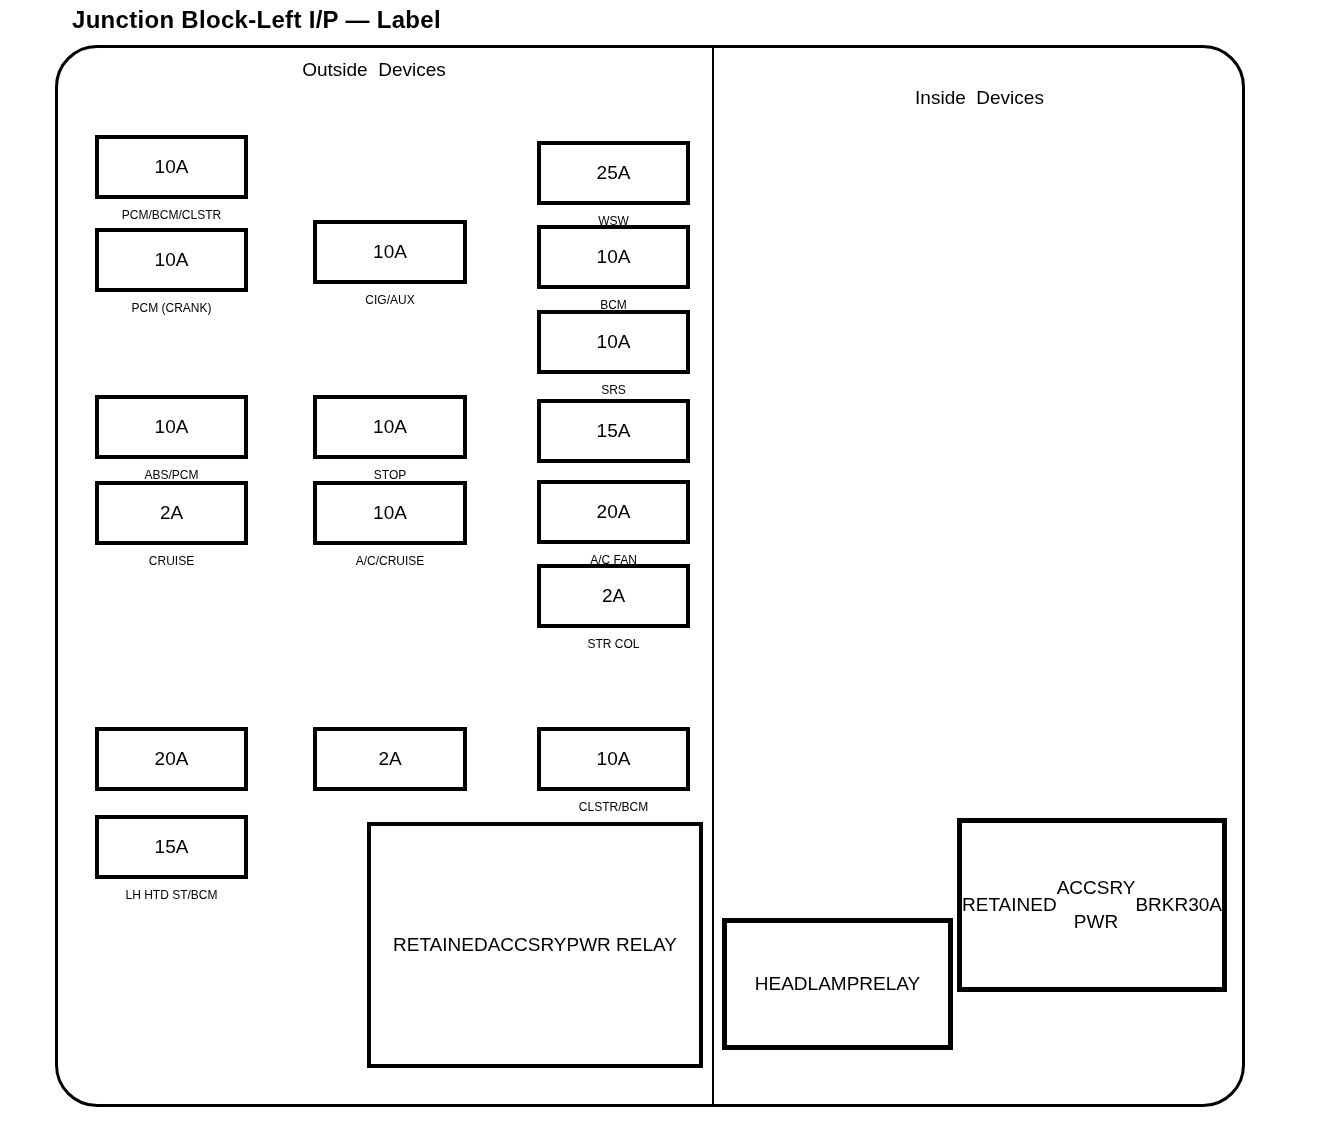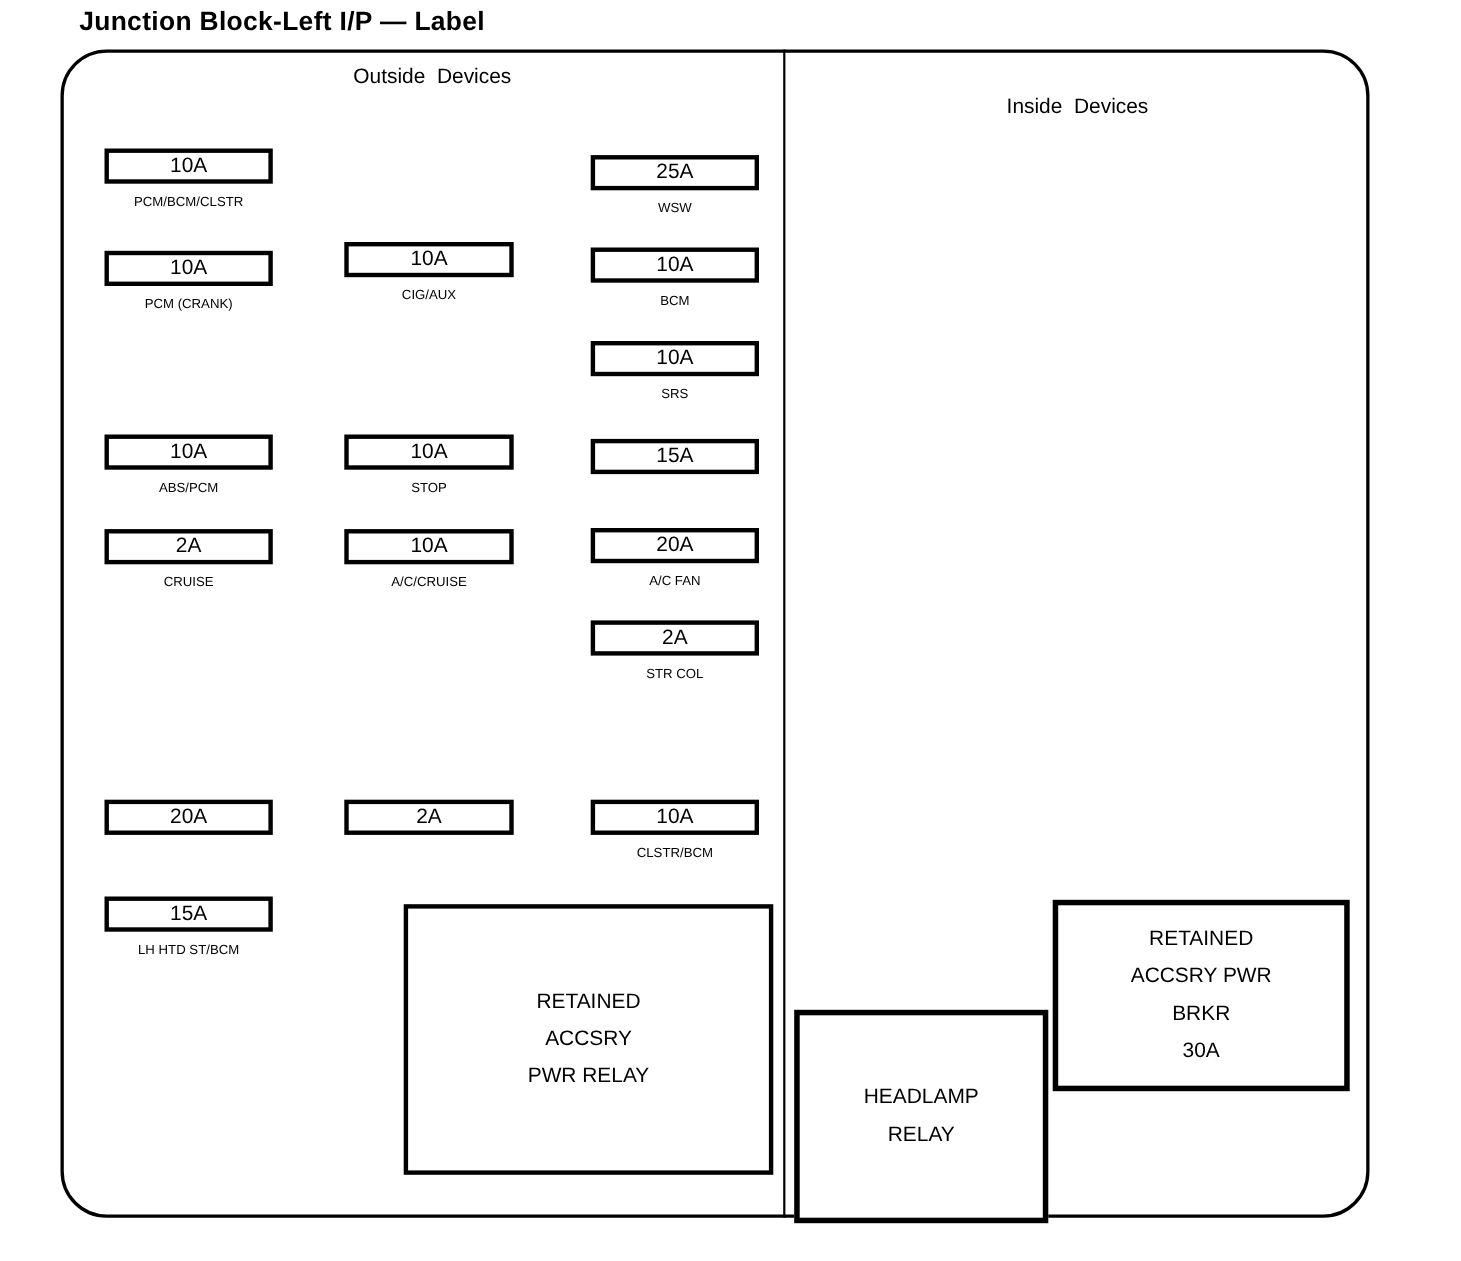--- a/index.html
+++ b/index.html
@@ -23,36 +23,36 @@
     background: #fff;
   }
   .divider {
     position: absolute; left: 712px; top: 45px;
     width: 2px; height: 1062px; background: #000;
   }
   .section-header {
     position: absolute; top: 59px; font-size: 19px;
     text-align: center; white-space: pre;
   }
-  .section-header.outside { left: 64px; width: 658px; }
+  .section-header.outside { left: 45px; width: 658px; }
   .section-header.inside  { left: 714px; width: 531px; margin-top: 28px; }
   .fuse { position: absolute; }
   .fuse-box {
-    height: 32px; width: 100%;
+    height: 64px; width: 100%;
     border: 4px solid #000; background: #fff;
     display: flex; align-items: center; justify-content: center;
     font-size: 19px;
   }
   .fuse-label {
     margin: 9px -80px 0 -80px;
     text-align: center; font-size: 12px; white-space: nowrap;
   }
   .relay {
     position: absolute; border: 5px solid #000; background: #fff;
-    display: flex; flex-direction: column;
+    display: flex; 
     align-items: center; justify-content: center;
     font-size: 19px; line-height: 34px; text-align: center;
   }
   .relay.thin-border { border-width: 4px; }
 </style>
 </head>
 <body>
 
 <div class="page-title">Junction Block-Left I/P — Label</div>
 
@@ -129,21 +129,21 @@
   <div class="fuse-box">10A</div>
   <div class="fuse-label">CLSTR/BCM</div>
 </div>
 
 <div class="relay thin-border" style="left:367px; top:822px; width:336px; height:246px">
   <div>RETAINED</div>
   <div>ACCSRY</div>
   <div>PWR RELAY</div>
 </div>
 
-<div class="relay" style="left:722px; top:918px; width:231px; height:194px">
+<div class="relay" style="left:722px; top:918px; width:231px; height:132px">
   <div>HEADLAMP</div>
   <div>RELAY</div>
 </div>
 
 <div class="relay" style="left:957px; top:818px; width:270px; height:174px">
   <div>RETAINED</div>
   <div>ACCSRY PWR</div>
   <div>BRKR</div>
   <div>30A</div>
 </div>

